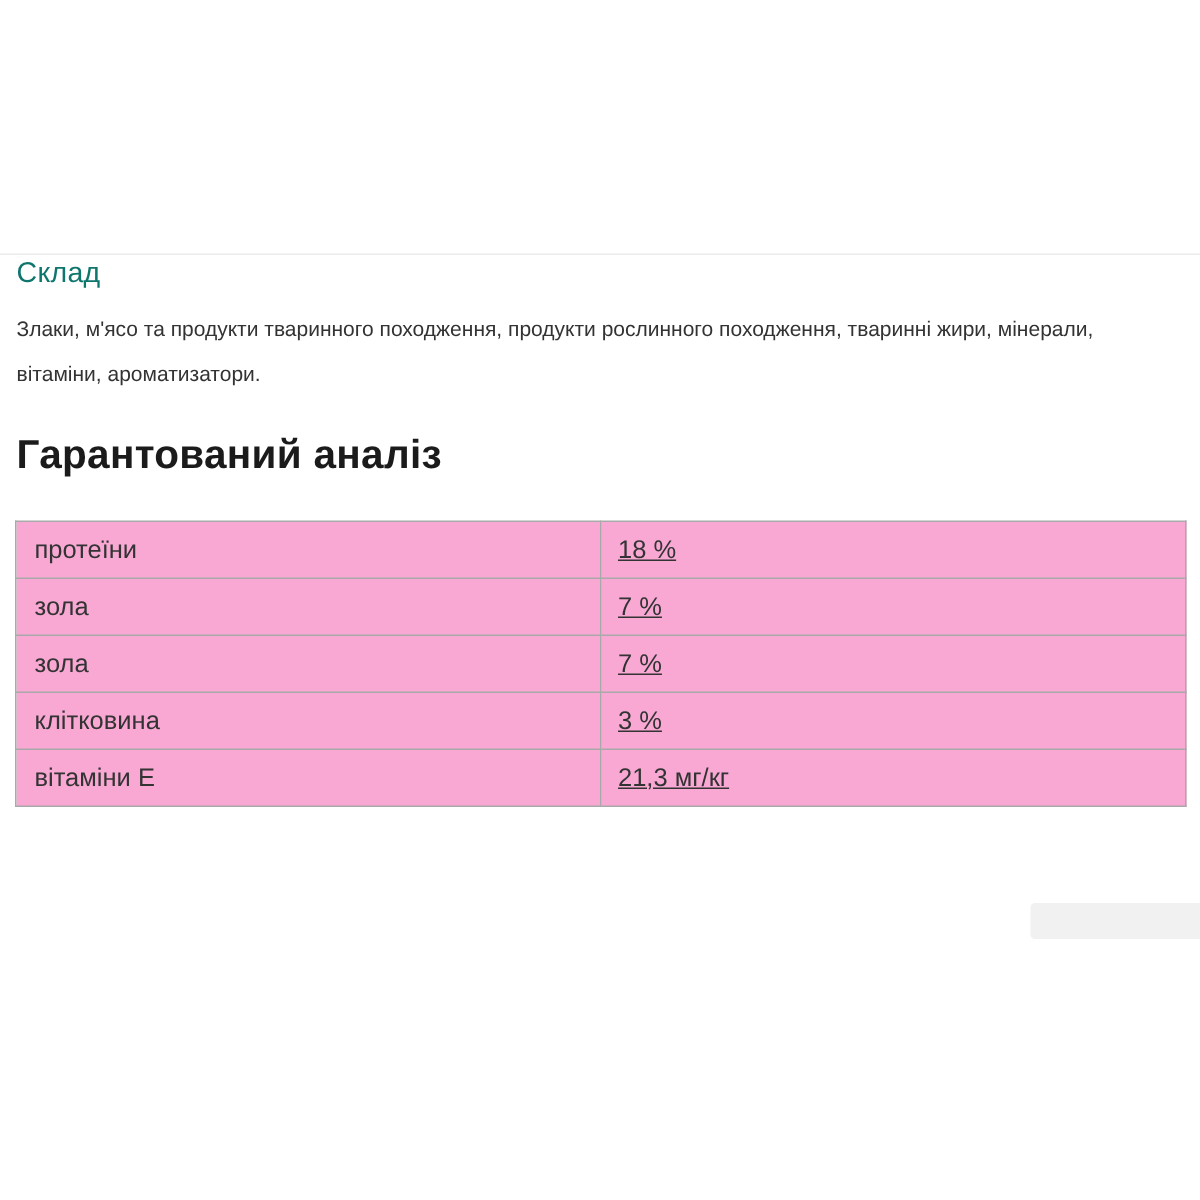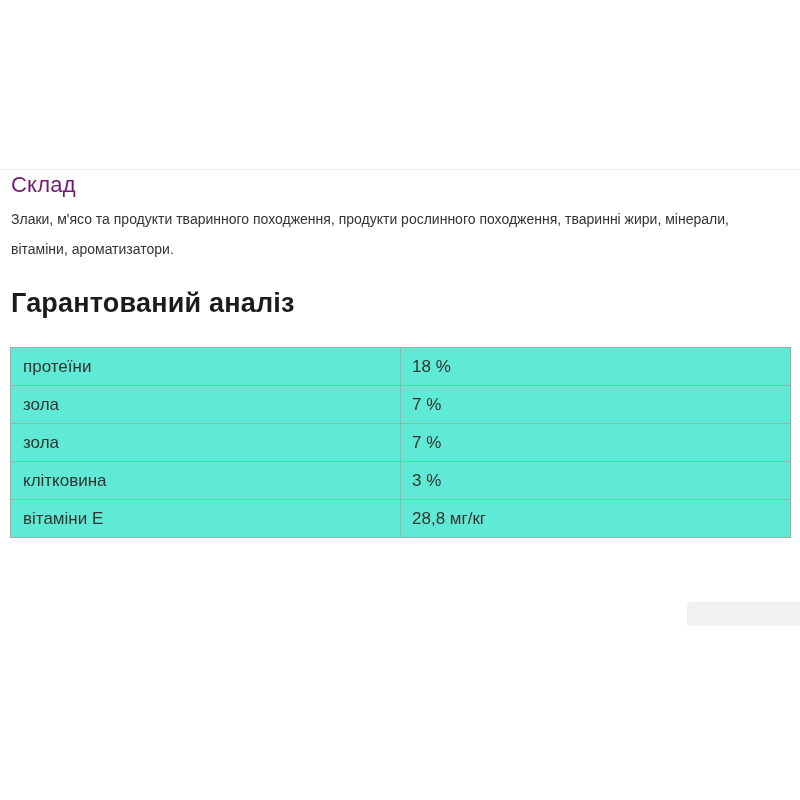--- a/index.html
+++ b/index.html
@@ -20,23 +20,23 @@
     top: 169px;
     left: 0;
     width: 800px;
     height: 1px;
     background: #ebebeb;
   }
   .composition-title {
     position: absolute;
     top: 172px;
     left: 11px;
-    font-size: 22px;
+    font-size: 19px;
     font-weight: 400;
-    color: #701a75;
+    color: #0f766e;
     letter-spacing: 0.2px;
   }
   .composition-text {
     position: absolute;
     top: 204px;
     left: 11px;
     width: 748px;
     font-size: 14px;
     line-height: 30px;
     color: #333333;
@@ -57,28 +57,29 @@
     width: 781px;
     border-collapse: collapse;
     table-layout: fixed;
   }
   table.analysis-table td {
     border: 1px solid #a9a9a9;
     height: 38px;
     font-size: 17px;
     color: #333333;
     vertical-align: middle;
-    background: #5eead4;
+    background: #f9a8d4;
   }
   td.cell-label {
     width: 50%;
     padding-left: 12px;
   }
   td.cell-value {
     padding-left: 11px;
+    text-decoration: underline;
   }
   .floating-widget {
     position: absolute;
     top: 602px;
     left: 687px;
     width: 113px;
     height: 24px;
     background: #f1f1f2;
     border-radius: 3px 0 0 3px;
     z-index: 5;
@@ -110,20 +111,20 @@
       <tr>
         <td class="cell-label">зола</td>
         <td class="cell-value">7 %</td>
       </tr>
       <tr>
         <td class="cell-label">клітковина</td>
         <td class="cell-value">3 %</td>
       </tr>
       <tr>
         <td class="cell-label">вітаміни E</td>
-        <td class="cell-value">28,8 мг/кг</td>
+        <td class="cell-value">21,3 мг/кг</td>
       </tr>
     </tbody>
   </table>
 
   <div class="floating-widget"></div>
 
 </div>
 
 </body></html>

